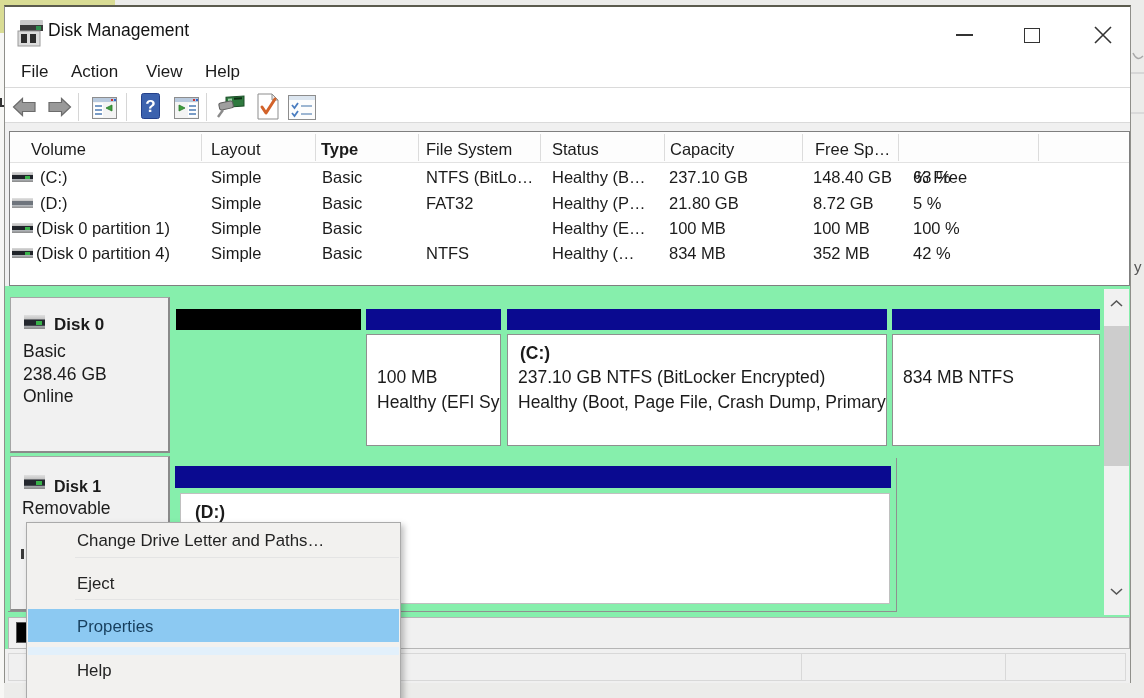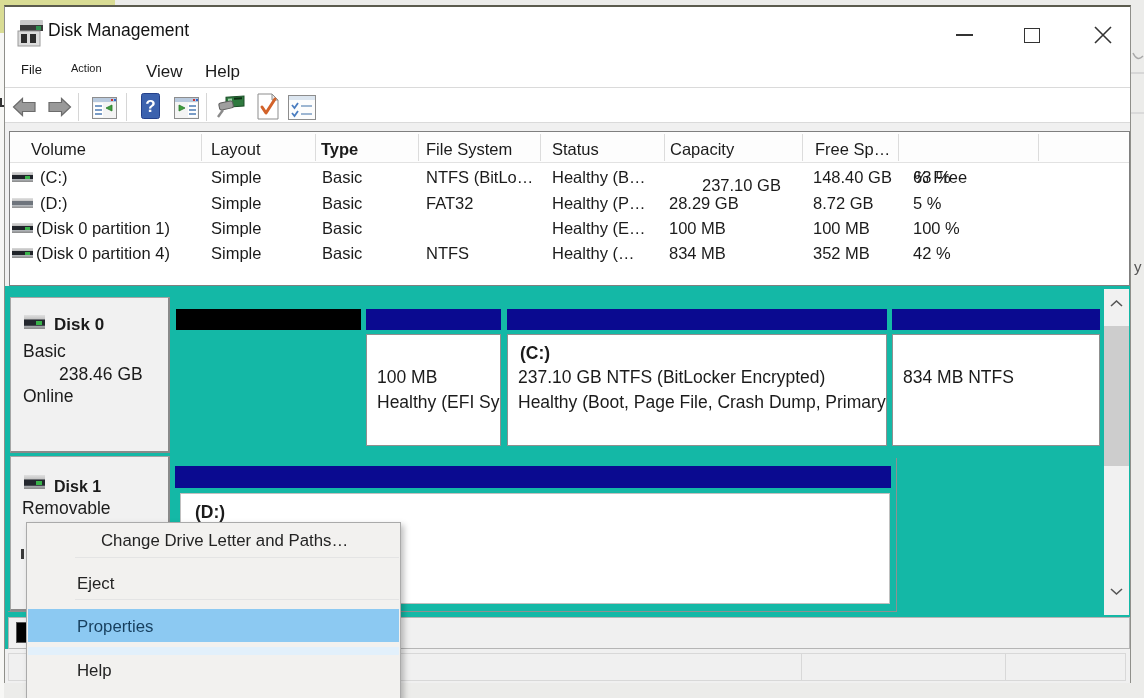--- a/index.html
+++ b/index.html
@@ -43,22 +43,22 @@
       <rect x="13" y="16" width="6" height="9" fill="#2c2c2c"></rect>
     </svg>
     <div class="abs" style="left:43px;top:13px;font-size:17.5px;color:#121212;">Disk Management</div>
     <div class="abs" style="left:951px;top:27px;width:17px;height:2px;background:#333;"></div>
     <div class="abs" style="left:1019px;top:21px;width:16px;height:15px;border:1.5px solid #333;"></div>
     <svg class="abs" style="left:1089px;top:19px;" width="18" height="18" viewBox="0 0 18 18">
       <path d="M1,1 L17,17 M17,1 L1,17" stroke="#333" stroke-width="1.6"></path>
     </svg>
 
     <div class="abs" style="left:0;top:50px;width:1125px;height:31px;background:#fff;border-bottom:1px solid #dadada;"></div>
-    <div class="abs" style="left:16px;top:54.5px;font-size:13px;">File</div>
-    <div class="abs" style="left:66px;top:54.5px;font-size:11px;">Action</div>
+    <div class="abs" style="left:16px;top:54.5px;font-size:17px;">File</div>
+    <div class="abs" style="left:66px;top:54.5px;font-size:17px;">Action</div>
     <div class="abs" style="left:141px;top:54.5px;font-size:17px;">View</div>
     <div class="abs" style="left:200px;top:54.5px;font-size:17px;">Help</div>
 
     <div class="abs" style="left:0;top:81px;width:1125px;height:35px;background:#fff;border-bottom:1px solid #dadada;"></div>
     <svg class="abs" style="left:7px;top:89px;" width="60" height="23" viewBox="0 0 60 23">
       <path d="M1.5,11 L10.5,2.5 L10.5,6.5 L23,6.5 L23,15.5 L10.5,15.5 L10.5,19.5 Z" fill="#999" stroke="#6b6b6b" stroke-width="1.2"></path>
       <path d="M58.5,11 L49.5,2.5 L49.5,6.5 L37,6.5 L37,15.5 L49.5,15.5 L49.5,19.5 Z" fill="#999" stroke="#6b6b6b" stroke-width="1.2"></path>
     </svg>
     <div class="abs" style="left:73px;top:86px;width:1px;height:28px;background:#d6d6d6;"></div>
     <svg class="abs" style="left:87px;top:90px;" width="25" height="22" viewBox="0 0 25 22">
@@ -132,30 +132,30 @@
       <div class="abs" style="left:904px;top:24px;margin-top:12px;">% Free</div>
 
       <div class="abs rowico" style="left:2px;top:40px;">
         <i></i>
       </div>
       <div class="abs" style="left:30px;top:36px;">(C:)</div>
       <div class="abs" style="left:201px;top:36px;">Simple</div>
       <div class="abs" style="left:312px;top:36px;">Basic</div>
       <div class="abs" style="left:416px;top:36px;">NTFS (BitLo…</div>
       <div class="abs" style="left:542px;top:36px;">Healthy (B…</div>
-      <div class="abs" style="left:692px;top:36px;margin-top:8px;">237.10 GB</div>
+      <div class="abs" style="left:659px;top:36px;">237.10 GB</div>
       <div class="abs" style="left:803px;top:36px;">148.40 GB</div>
       <div class="abs" style="left:903px;top:36px;">63 %</div>
       <div class="abs rowico gray" style="left:2px;top:66px;"></div>
       <div class="abs" style="left:30px;top:62px;">(D:)</div>
       <div class="abs" style="left:201px;top:62px;">Simple</div>
       <div class="abs" style="left:312px;top:62px;">Basic</div>
       <div class="abs" style="left:416px;top:62px;">FAT32</div>
       <div class="abs" style="left:542px;top:62px;">Healthy (P…</div>
-      <div class="abs" style="left:659px;top:62px;">28.29 GB</div>
+      <div class="abs" style="left:659px;top:62px;">21.80 GB</div>
       <div class="abs" style="left:803px;top:62px;">8.72 GB</div>
       <div class="abs" style="left:903px;top:62px;">5 %</div>
       <div class="abs rowico" style="left:2px;top:91px;">
         <i></i>
       </div>
       <div class="abs" style="left:26px;top:87px;">(Disk 0 partition 1)</div>
       <div class="abs" style="left:201px;top:87px;">Simple</div>
       <div class="abs" style="left:312px;top:87px;">Basic</div>
       <div class="abs" style="left:542px;top:87px;">Healthy (E…</div>
       <div class="abs" style="left:659px;top:87px;">100 MB</div>
@@ -167,29 +167,29 @@
       <div class="abs" style="left:26px;top:112px;">(Disk 0 partition 4)</div>
       <div class="abs" style="left:201px;top:112px;">Simple</div>
       <div class="abs" style="left:312px;top:112px;">Basic</div>
       <div class="abs" style="left:416px;top:112px;">NTFS</div>
       <div class="abs" style="left:542px;top:112px;">Healthy (…</div>
       <div class="abs" style="left:659px;top:112px;">834 MB</div>
       <div class="abs" style="left:803px;top:112px;">352 MB</div>
       <div class="abs" style="left:903px;top:112px;">42 %</div>
     </div>
 
-    <div class="abs" id="lower" style="left:0;top:279px;width:1125px;height:367px;background:#14b8a6;font-size:17.5px;">
+    <div class="abs" id="lower" style="left:0;top:279px;width:1125px;height:367px;background:#86efac;font-size:17.5px;">
 
       <div class="abs" style="left:5px;top:11px;width:160px;height:156px;background:#f1f1f1;border:1px solid #a5a5a5;border-right:2px solid #8a8a8a;border-bottom:2px solid #8a8a8a;"></div>
       <div class="abs dico" style="left:19px;top:29px;">
         <i></i>
       </div>
       <div class="abs" style="left:49px;top:29px;font-size:17px;font-weight:bold;">Disk 0</div>
       <div class="abs" style="left:18px;top:55px;">Basic</div>
-      <div class="abs" style="left:18px;top:78px;margin-left:36px;">238.46 GB</div>
+      <div class="abs" style="left:18px;top:78px;">238.46 GB</div>
       <div class="abs" style="left:18px;top:100px;">Online</div>
 
       <div class="abs" style="left:171px;top:23px;width:185px;height:21px;background:#000;"></div>
       <div class="abs navy" style="left:361px;top:23px;width:135px;height:21px;"></div>
       <div class="abs pbox" style="left:361px;top:48px;width:135px;height:112px;overflow:hidden;white-space:nowrap;">
         <div class="abs" style="left:10px;top:32px;">100 MB</div>
         <div class="abs" style="left:10px;top:57px;">Healthy (EFI Sy</div>
       </div>
       <div class="abs navy" style="left:502px;top:23px;width:380px;height:21px;"></div>
       <div class="abs pbox" style="left:502px;top:48px;width:380px;height:112px;overflow:hidden;white-space:nowrap;">
@@ -232,21 +232,21 @@
     <div class="abs" style="left:11px;top:615px;width:12px;height:21px;background:#000;border:1px solid #555;"></div>
 
     <div class="abs" style="left:0;top:642px;width:1125px;height:34px;background:#f0f0f0;">
       <div class="abs" style="left:3px;top:4px;width:794px;height:28px;border:1px solid #d8d8d8;"></div>
       <div class="abs" style="left:796px;top:4px;width:205px;height:28px;border:1px solid #d8d8d8;"></div>
       <div class="abs" style="left:1000px;top:4px;width:121px;height:28px;border:1px solid #d8d8d8;"></div>
     </div>
   </div>
 
   <div class="abs" id="menu" style="left:26px;top:522px;width:375px;height:180px;background:#f2f1ef;border:1px solid #aaaaaa;box-shadow:3px 3px 6px rgba(0,0,0,0.25);font-size:16.8px;">
-    <div class="abs" style="left:50px;top:7.5px;color:#232323;margin-left:24px;">Change Drive Letter and Paths…</div>
+    <div class="abs" style="left:50px;top:7.5px;color:#232323;">Change Drive Letter and Paths…</div>
     <div class="abs" style="left:48px;top:34px;width:324px;height:1px;background:#e4e4e4;"></div>
     <div class="abs" style="left:50px;top:50.5px;color:#232323;">Eject</div>
     <div class="abs" style="left:48px;top:76px;width:324px;height:1px;background:#e4e4e4;"></div>
     <div class="abs" style="left:1px;top:86px;width:371px;height:33px;background:#8cc9f2;"></div>
     <div class="abs" style="left:50px;top:93.5px;color:#173f5e;">Properties</div>
     <div class="abs" style="left:1px;top:124px;width:371px;height:8px;background:#e2f0fb;"></div>
     <div class="abs" style="left:50px;top:137.5px;color:#232323;">Help</div>
   </div>
 
 </body></html>

